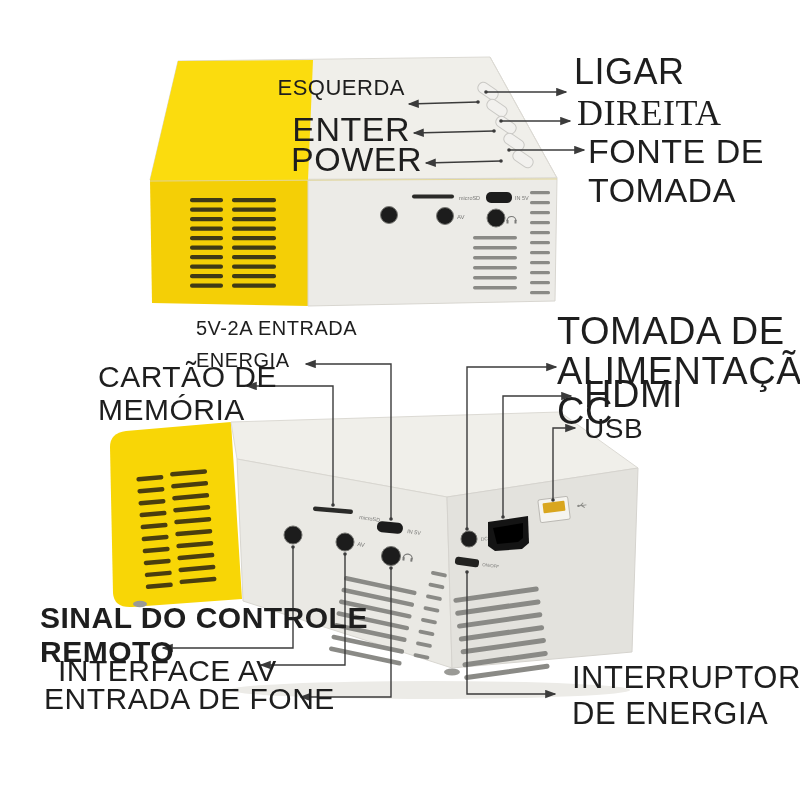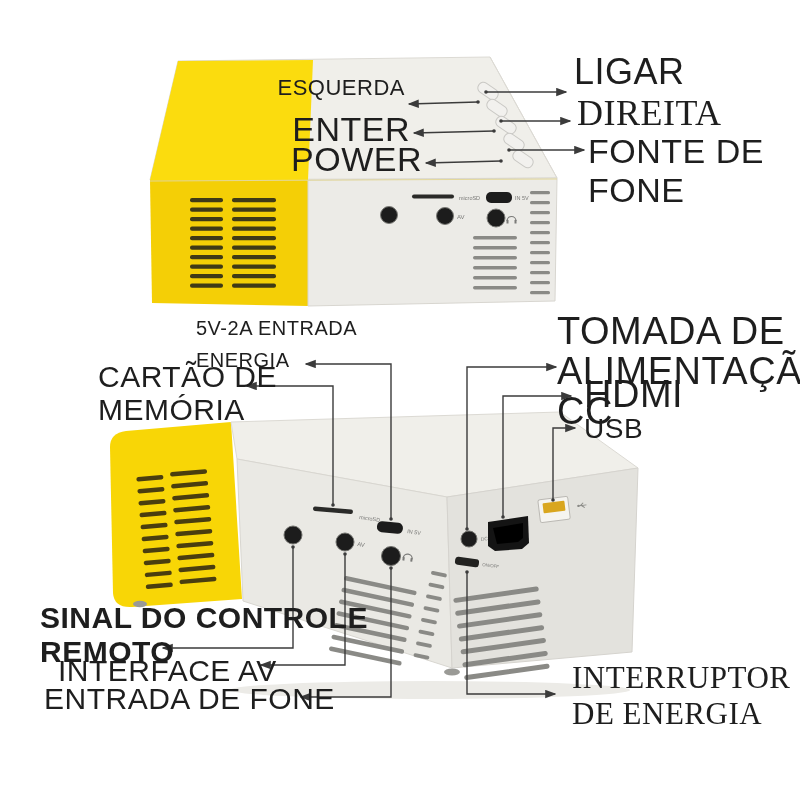--- a/index.html
+++ b/index.html
@@ -15,21 +15,21 @@
   #lbl-direita{left:577px;top:94px;font-size:36px;font-family:Liberation Serif, serif;}
   #lbl-fonte{left:588px;top:132px;font-size:34px;line-height:39px;}
   #lbl-energia{left:196px;top:312px;font-size:20px;line-height:32px;}
   #lbl-cartao{left:98px;top:360px;font-size:30px;line-height:33px;}
   #lbl-tomada{left:557px;top:311px;font-size:38px;line-height:40px;}
   #lbl-hdmi{left:584px;top:374px;font-size:38px;}
   #lbl-usb{left:584px;top:414px;font-size:28px;}
   #lbl-sinal{left:40px;top:601px;font-size:30px;line-height:34px;font-weight:bold;}
   #lbl-interface{left:58px;top:655px;font-size:30px;}
   #lbl-fone{left:44px;top:683px;font-size:30px;}
-  #lbl-interruptor{left:572px;top:660px;font-size:31px;line-height:36px;font-family:Liberation Serif, serif;}
+  #lbl-interruptor{left:572px;top:660px;font-size:31px;line-height:36px;}
   .tiny{font-family:"Liberation Sans",sans-serif;fill:#7a7a78;}
 </style>
 </head>
 <body>
 
 <div id="stage">
 
 <svg id="device-art" width="800" height="800" viewBox="0 0 800 800">
   <defs>
     <marker id="arr" markerWidth="8" markerHeight="7" refX="7" refY="3" orient="auto">
@@ -244,21 +244,21 @@
     <circle cx="467" cy="572" r="1.8" fill="#3B3B3B" stroke="none"></circle>
   </g>
 </svg>
 
   <div class="lbl" id="lbl-esquerda">ESQUERDA</div>
   <div class="lbl" id="lbl-power">POWER</div>
   <div class="lbl" id="lbl-enter">ENTER</div>
   <div class="lbl" id="lbl-ligar">LIGAR</div>
   <div class="lbl" id="lbl-direita">DIREITA</div>
   <div class="lbl" id="lbl-fonte">FONTE DE
-FONE</div>
+TOMADA</div>
   <div class="lbl" id="lbl-energia">5V-2A ENTRADA
 ENERGIA</div>
   <div class="lbl" id="lbl-cartao">CARTÃO DE
 MEMÓRIA</div>
   <div class="lbl" id="lbl-tomada">TOMADA DE
 ALIMENTAÇÃO CC</div>
   <div class="lbl" id="lbl-hdmi">HDMI</div>
   <div class="lbl" id="lbl-usb">USB</div>
   <div class="lbl" id="lbl-sinal">SINAL DO CONTROLE
 REMOTO</div>

